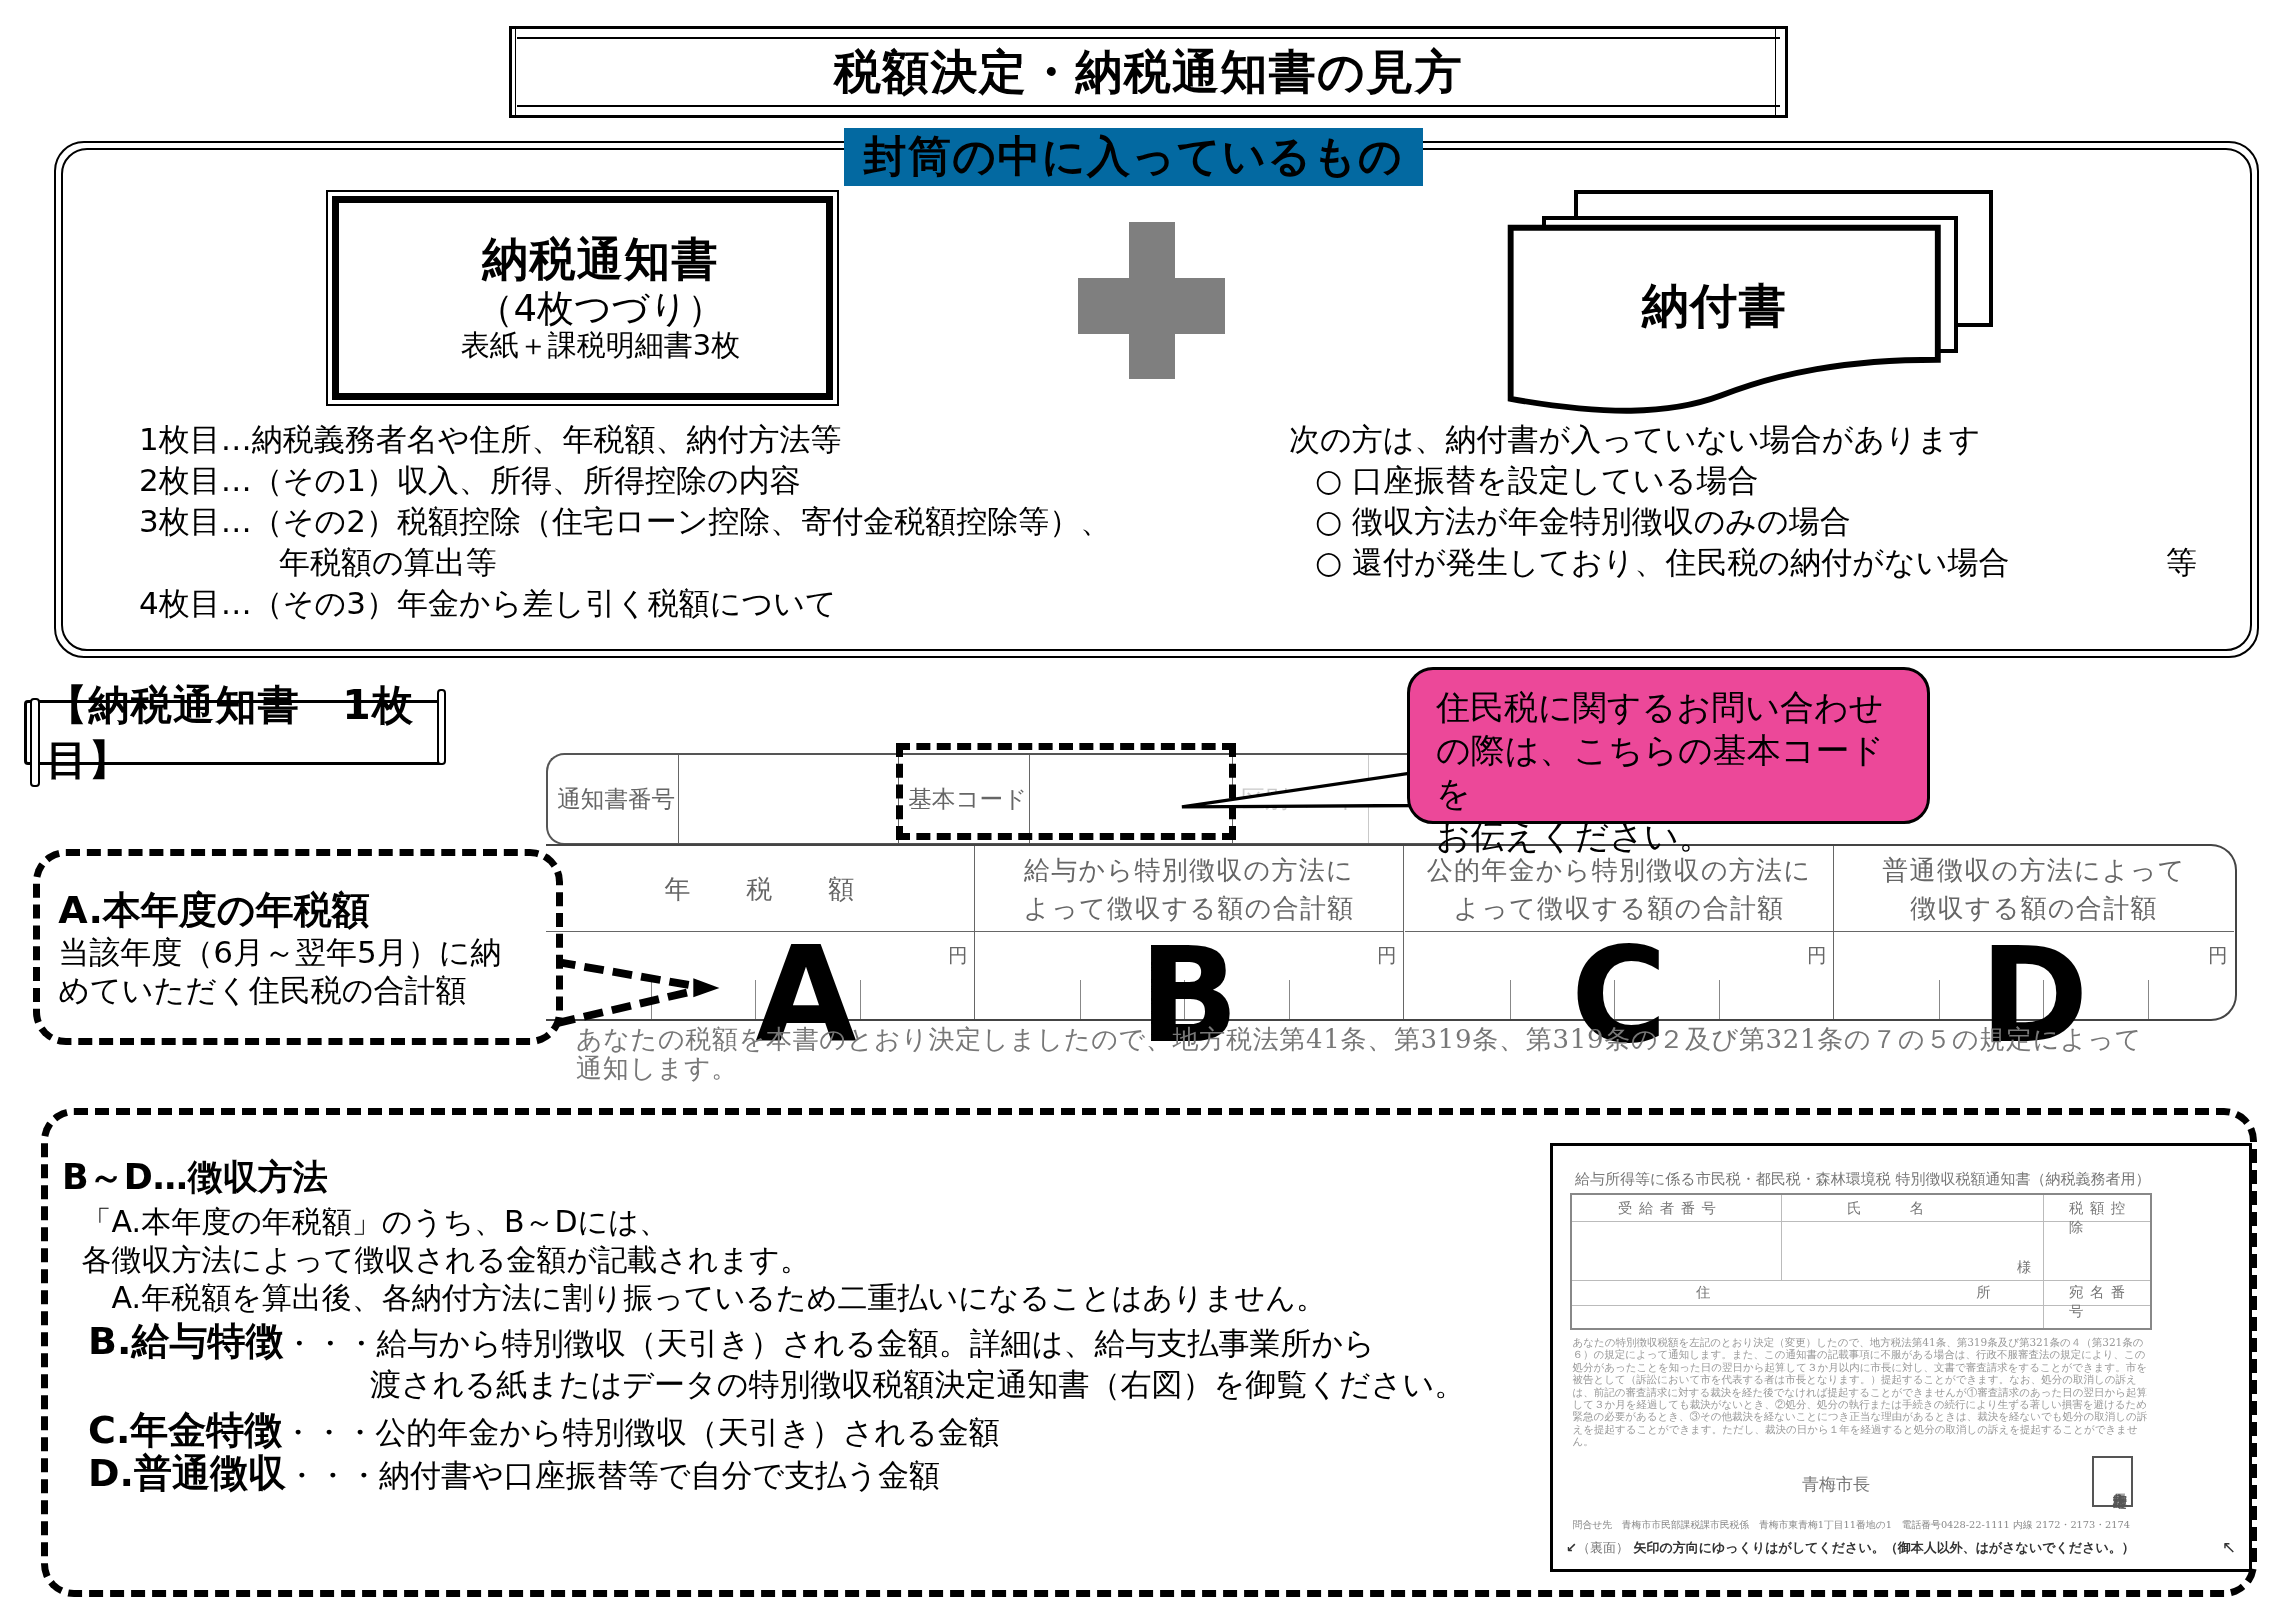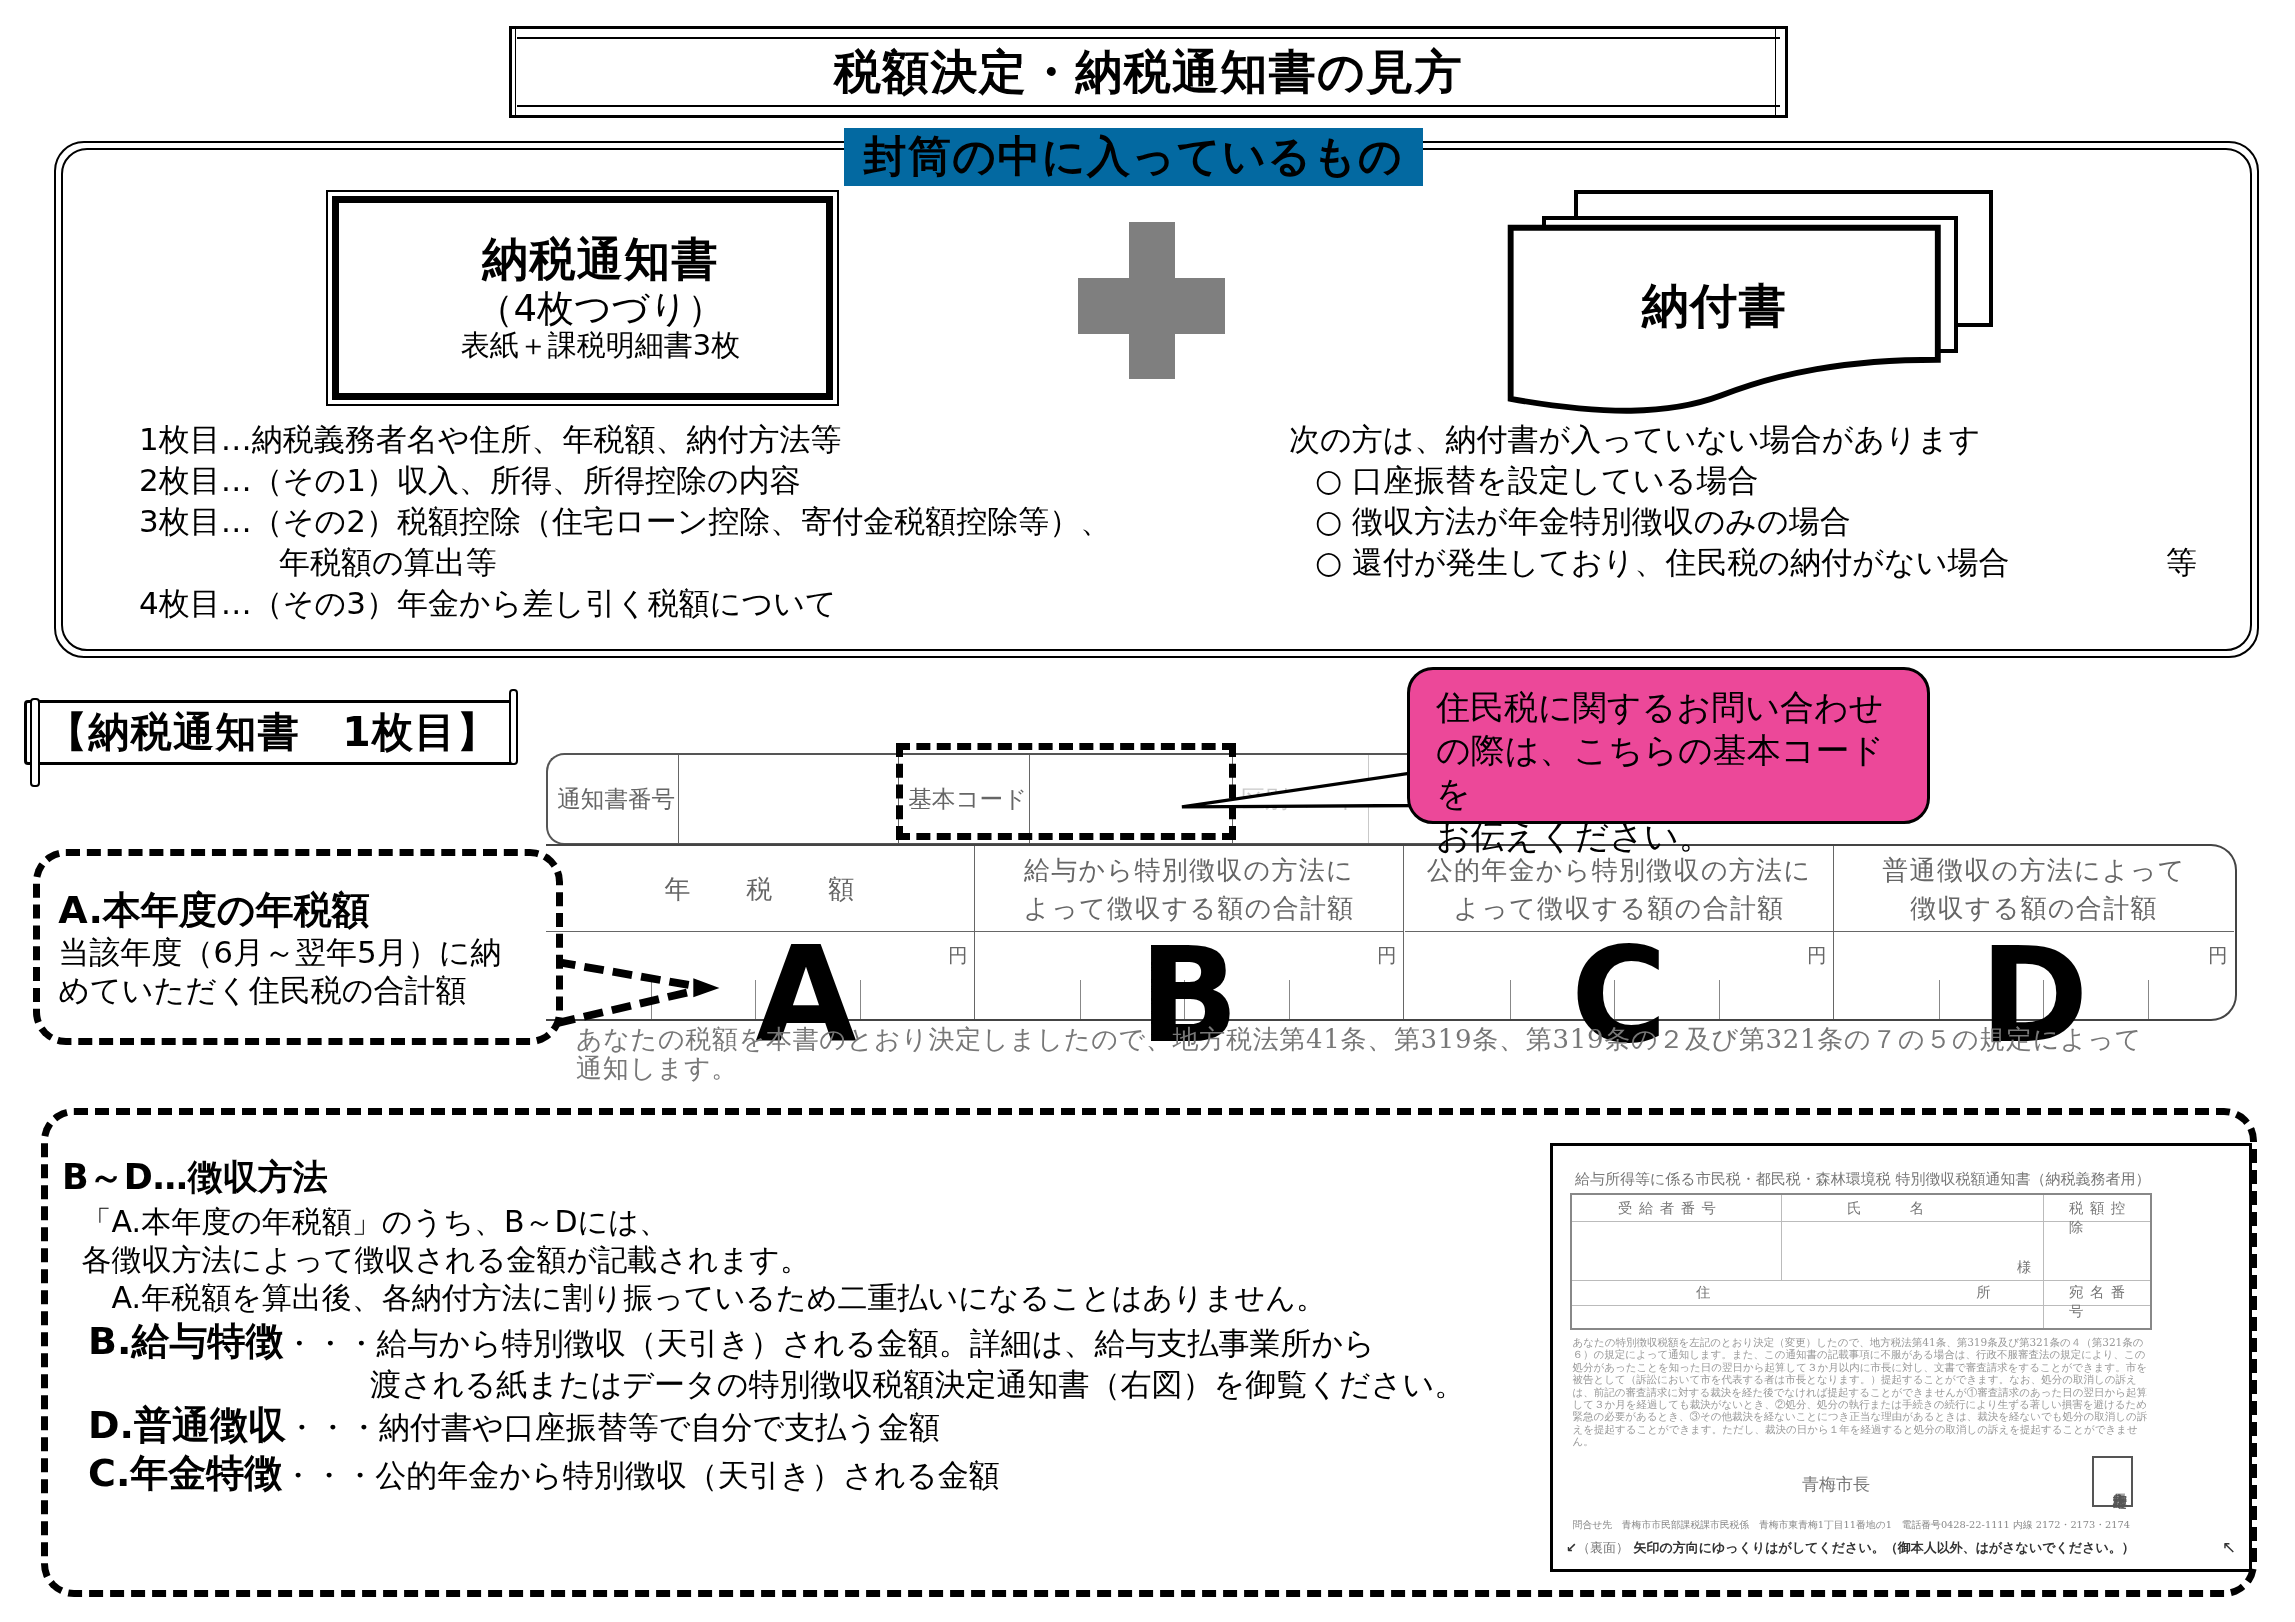--- a/index.html
+++ b/index.html
@@ -37,21 +37,21 @@
 
   
   .list-line{font-size:31px;line-height:41px;white-space:nowrap;}
   #sheet-list{left:139px;top:419px;}
   #sheet-list .indent{padding-left:140px;}
   #no-slip{left:1289px;top:419px;}
   #no-slip .case{padding-left:26px;}
   #no-slip .etc{position:absolute;left:877px;}
 
   
-  #section-label{left:23.6px;top:700px;width:492px;height:65px;border:3.3px solid #000;border-radius:3.9px;box-sizing:border-box;
+  #section-label{left:23.6px;top:700px;width:420px;height:65px;border:3.3px solid #000;border-radius:3.9px;box-sizing:border-box;
       display:flex;align-items:center;padding-left:19.6px;font-size:41px;font-weight:bold;letter-spacing:1.3px;}
   #section-label::before{content:"";position:absolute;left:3.9px;top:-5.2px;width:5.2px;height:85px;border:2px solid #000;border-radius:3.9px;background:#fff;}
   #section-label::after{content:"";position:absolute;right:-5.2px;top:-14.4px;width:5.2px;height:72px;border:2px solid #000;border-radius:3.9px;background:#fff;}
 
   
   #form-top{left:546px;top:753px;width:942px;height:92px;border:2px solid #555;border-radius:18.3px 0 0 18.3px;box-sizing:border-box;border-right:none;}
   .form-cell{position:absolute;top:0;bottom:0;border-right:1.3px solid #666;color:#666;font-family:"DejaVu Serif","Liberation Serif",serif;
       font-size:23.6px;display:flex;align-items:center;padding-left:9.2px;box-sizing:border-box;}
   #form-main{left:546px;top:844px;width:1691px;height:177px;border:2.6px solid #444;border-radius:0 26px 26px 0;box-sizing:border-box;border-left:none;}
   .col{position:absolute;top:0;bottom:0;border-right:1.3px solid #666;box-sizing:border-box;}
@@ -230,25 +230,25 @@
 <div id="bd-box" class="abs"></div>
 <div id="bd-content" class="abs">
   <div id="bd-title">B～D…徴収方法</div>
   <div class="bd-line" style="padding-left:19.6px;">「A.本年度の年税額」のうち、B～Dには、</div>
   <div class="bd-line" style="padding-left:19.6px;">各徴収方法によって徴収される金額が記載されます。</div>
   <div class="bd-line" style="padding-left:19.6px;">　A.年税額を算出後、各納付方法に割り振っているため二重払いになることはありません。</div>
   <div class="bd-method" style="padding-left:26px;margin-top:3.9px;">
     <span class="label">B.給与特徴</span><span>・・・</span><span>給与から特別徴収（天引き）される金額。詳細は、給与支払事業所から</span>
   </div>
   <div class="bd-method" style="padding-left:308px;">渡される紙またはデータの特別徴収税額決定通知書（右図）を御覧ください。</div>
+  <div class="bd-method" style="padding-left:26px;margin-top:5.2px;">
+    <span class="label">C.年金特徴</span><span>・・・</span><span>公的年金から特別徴収（天引き）される金額</span>
+  </div>
   <div class="bd-method" style="padding-left:26px;">
     <span class="label">D.普通徴収</span><span>・・・</span><span>納付書や口座振替等で自分で支払う金額</span>
-  </div>
-  <div class="bd-method" style="padding-left:26px;margin-top:5.2px;">
-    <span class="label">C.年金特徴</span><span>・・・</span><span>公的年金から特別徴収（天引き）される金額</span>
   </div>
 </div>
 
 <div id="mini-doc" class="abs">
   <div id="mini-title" class="t">給与所得等に係る市民税・都民税・森林環境税 特別徴収税額通知書（納税義務者用）</div>
   <div id="mini-table">
     <div class="row" style="top:0;height:26px;"></div>
     <div class="row" style="top:26px;height:59px;"></div>
     <div class="row" style="top:85px;height:25px;"></div>
     <div class="vc" style="left:0;width:209px;height:85px;"></div>

